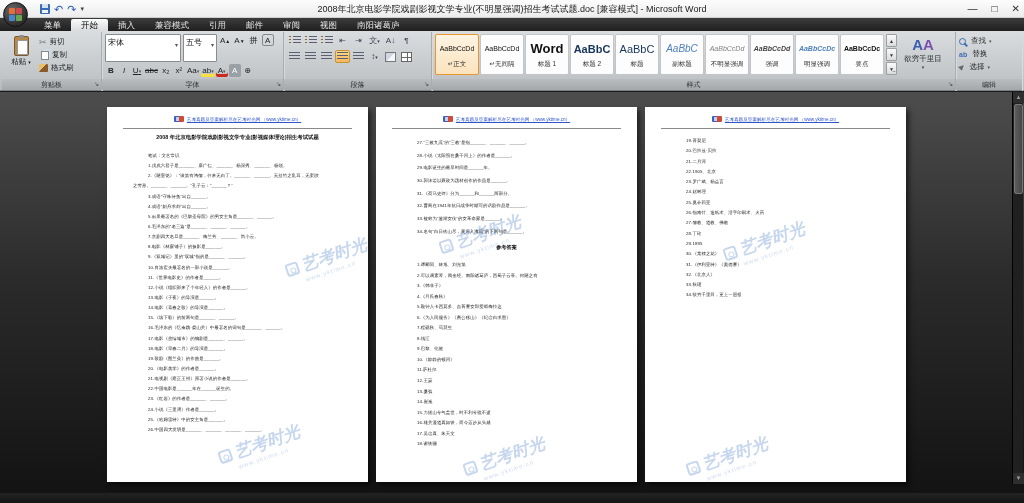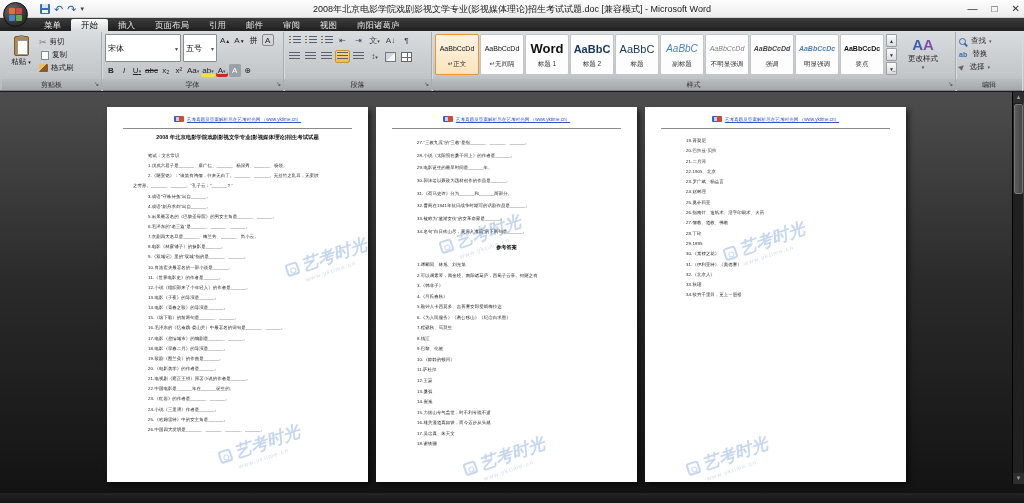--- a/index.html
+++ b/index.html
@@ -54,21 +54,21 @@
   .clip-ic:after{content:""; position:absolute; left:4px; top:-2px; width:5px; height:3px; background:#8e8e8e; border-radius:1px;}
   .paste-btn .lbl { font-size:7.5px; color:#1e1e1e;}
   .clip-items { margin-left:34px; display:flex; flex-direction:column; gap:1px; padding-top:2px;}
   .mini-item { display:flex; align-items:center; gap:3px; height:12px; font-size:7.5px; color:#1e1e1e; cursor:default;}
   .ic-cut { color:#777; font-size:9px;}
   .ic-copy { width:8px; height:9px; border:1px solid #888; background:#fff; box-shadow:2px -2px 0 -0.5px #cfe0f0; margin-left:2px;}
   .ic-brush { width:9px; height:8px; background:linear-gradient(135deg,#e8c06a 45%,#8a5a2a 45%); border-radius:1px;}
 
   
   .combo { display:inline-flex; height:13px; border:1px solid #898d90; background:#fff; font-size:8px;
-    align-items:center; padding:13px 2px; color:#111; border-radius:1px; cursor:default;}
+    align-items:flex-end; padding:13px 2px; color:#111; border-radius:1px; cursor:default;}
   .combo .dd { margin-left:auto; font-size:6px; color:#555; padding-left:3px;}
   .btnrow { display:flex; gap:1px; margin-top:2px; align-items:center;}
   .tbtn { min-width:12px; height:13px; font-size:8px; color:#222; text-align:center; line-height:13px;
     border-radius:2px; padding:0 1px; cursor:default;}
   .tbtn .dd { font-size:5px; color:#555;}
   .tbtn.bold{font-weight:bold}.tbtn.ital{font-style:italic}
   .tbtn.und{text-decoration:underline}.tbtn.strike{text-decoration:line-through}
   .bar-y { box-shadow:inset 0 -3px 0 #f7e13c;}
   .bar-r { box-shadow:inset 0 -3px 0 #cc2a1e;}
   .tbtn.shade { background:#9aa0a6; color:#fff;}
@@ -148,42 +148,42 @@
 </head>
 <body>
 
 <div class="titlebar">
   <div class="qat">
     <span class="disk"></span>
     <span class="qbtn">↶</span>
     <span class="qbtn">↷</span>
     <span class="more">▾</span>
   </div>
-  <div class="win-title">2008年北京电影学院戏剧影视文学专业(影视媒体理论)招生考试试题.doc [兼容模式] - Microsoft Word</div>
+  <div class="win-title">2008年北京电影学院戏剧影视文学专业(不明显强调)招生考试试题.doc [兼容模式] - Microsoft Word</div>
   <div class="win-controls">
     <span>—</span>
     <span>□</span>
     <span>✕</span>
   </div>
 </div>
 <div class="orb">
   <div class="orb-logo">
       <i></i>
       <i></i>
       <i></i>
       <i></i>
     </div>
 </div>
 
 <div class="tabstrip">
   <div id="ribbon-tabs" style="display:flex;align-items:flex-end;">
       <div class="tab">菜单</div>
       <div class="tab active">开始</div>
       <div class="tab">插入</div>
-      <div class="tab">页面布局</div>
+      <div class="tab">兼容模式</div>
       <div class="tab">引用</div>
       <div class="tab">邮件</div>
       <div class="tab">审阅</div>
       <div class="tab">视图</div>
       <div class="tab">南阳诸葛庐</div>
     </div>
 </div>
 <div class="helpball"></div>
 
 <div class="ribbon">
@@ -356,21 +356,21 @@
             <div class="t-label">要点</div>
           </div>
         </div>
       <div class="gal-scroll">
         <span>▲</span>
         <span>▼</span>
         <span>▼̲</span>
       </div>
       <div class="chgstyle">
         <div class="aa">A<i>A</i></div>
-        <div class="lbl">更改样式</div>
+        <div class="lbl">欲穷千里目</div>
         <div class="dd">▾</div>
       </div>
     </div>
     <div class="g-label">
       <span>样式</span>
       <span class="launcher">↘</span>
     </div>
   </div>
 
   <div class="group" style="width:66px;border-right:none">

